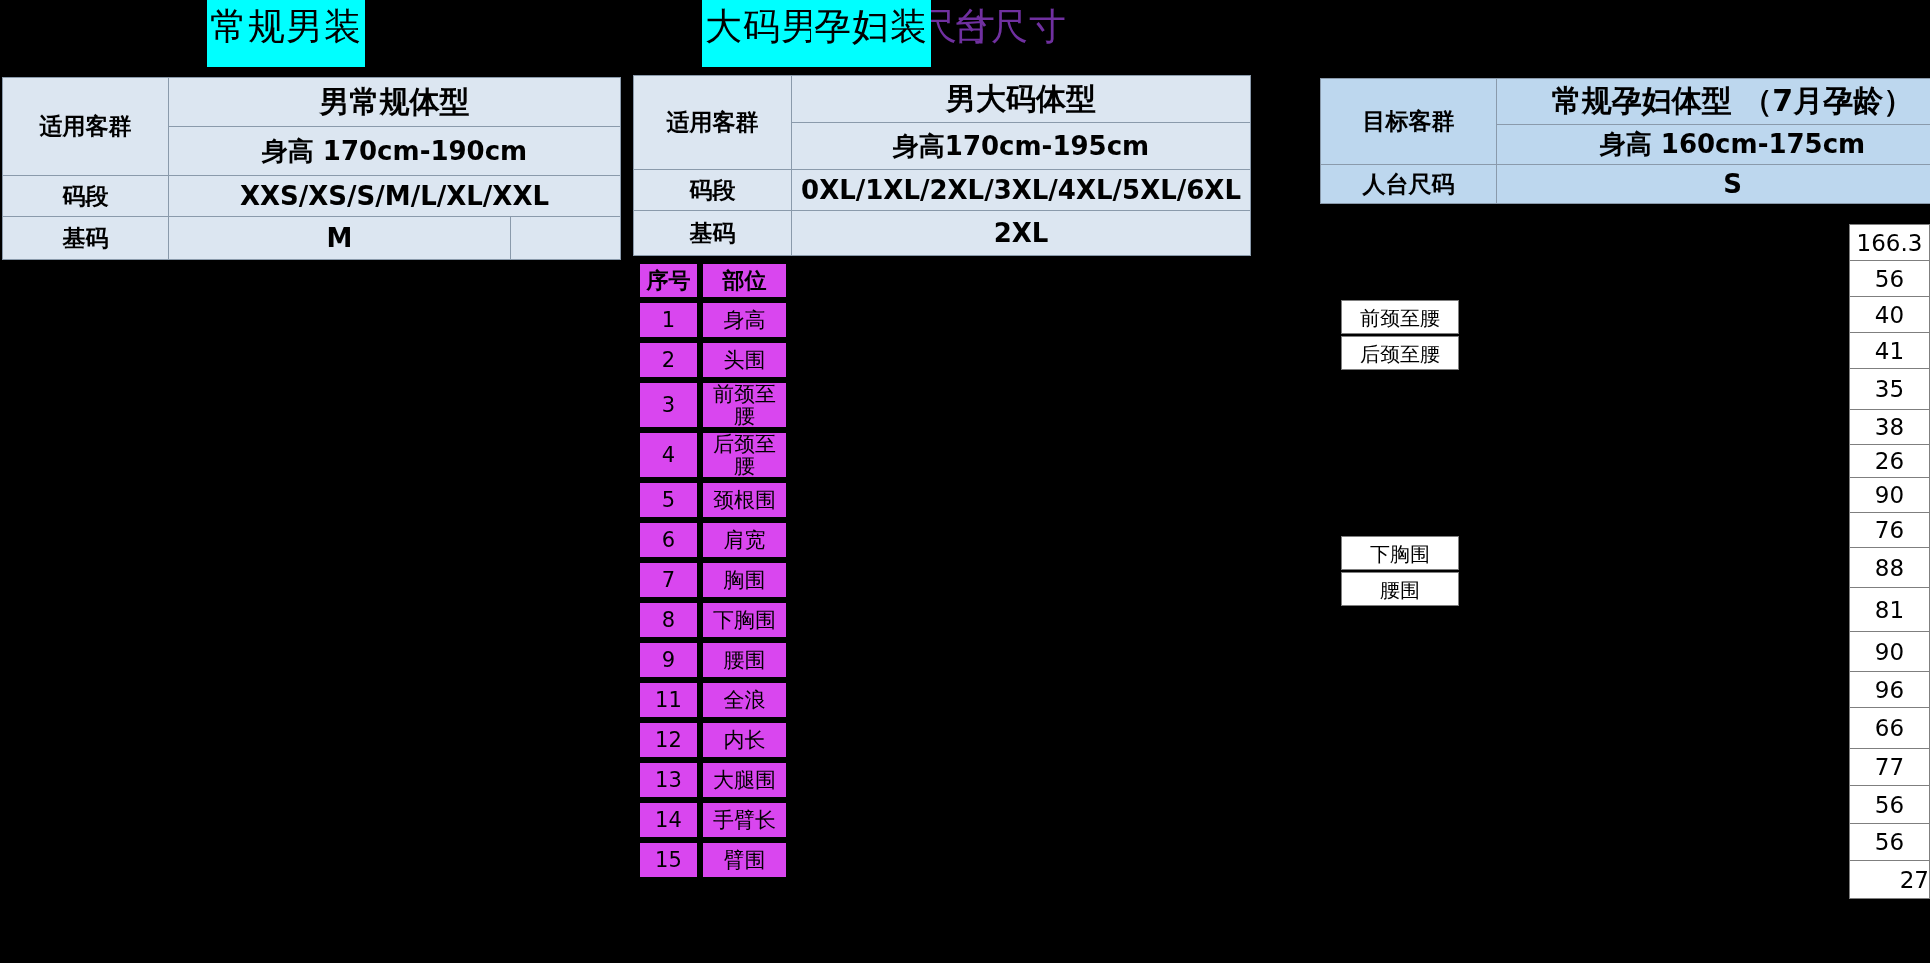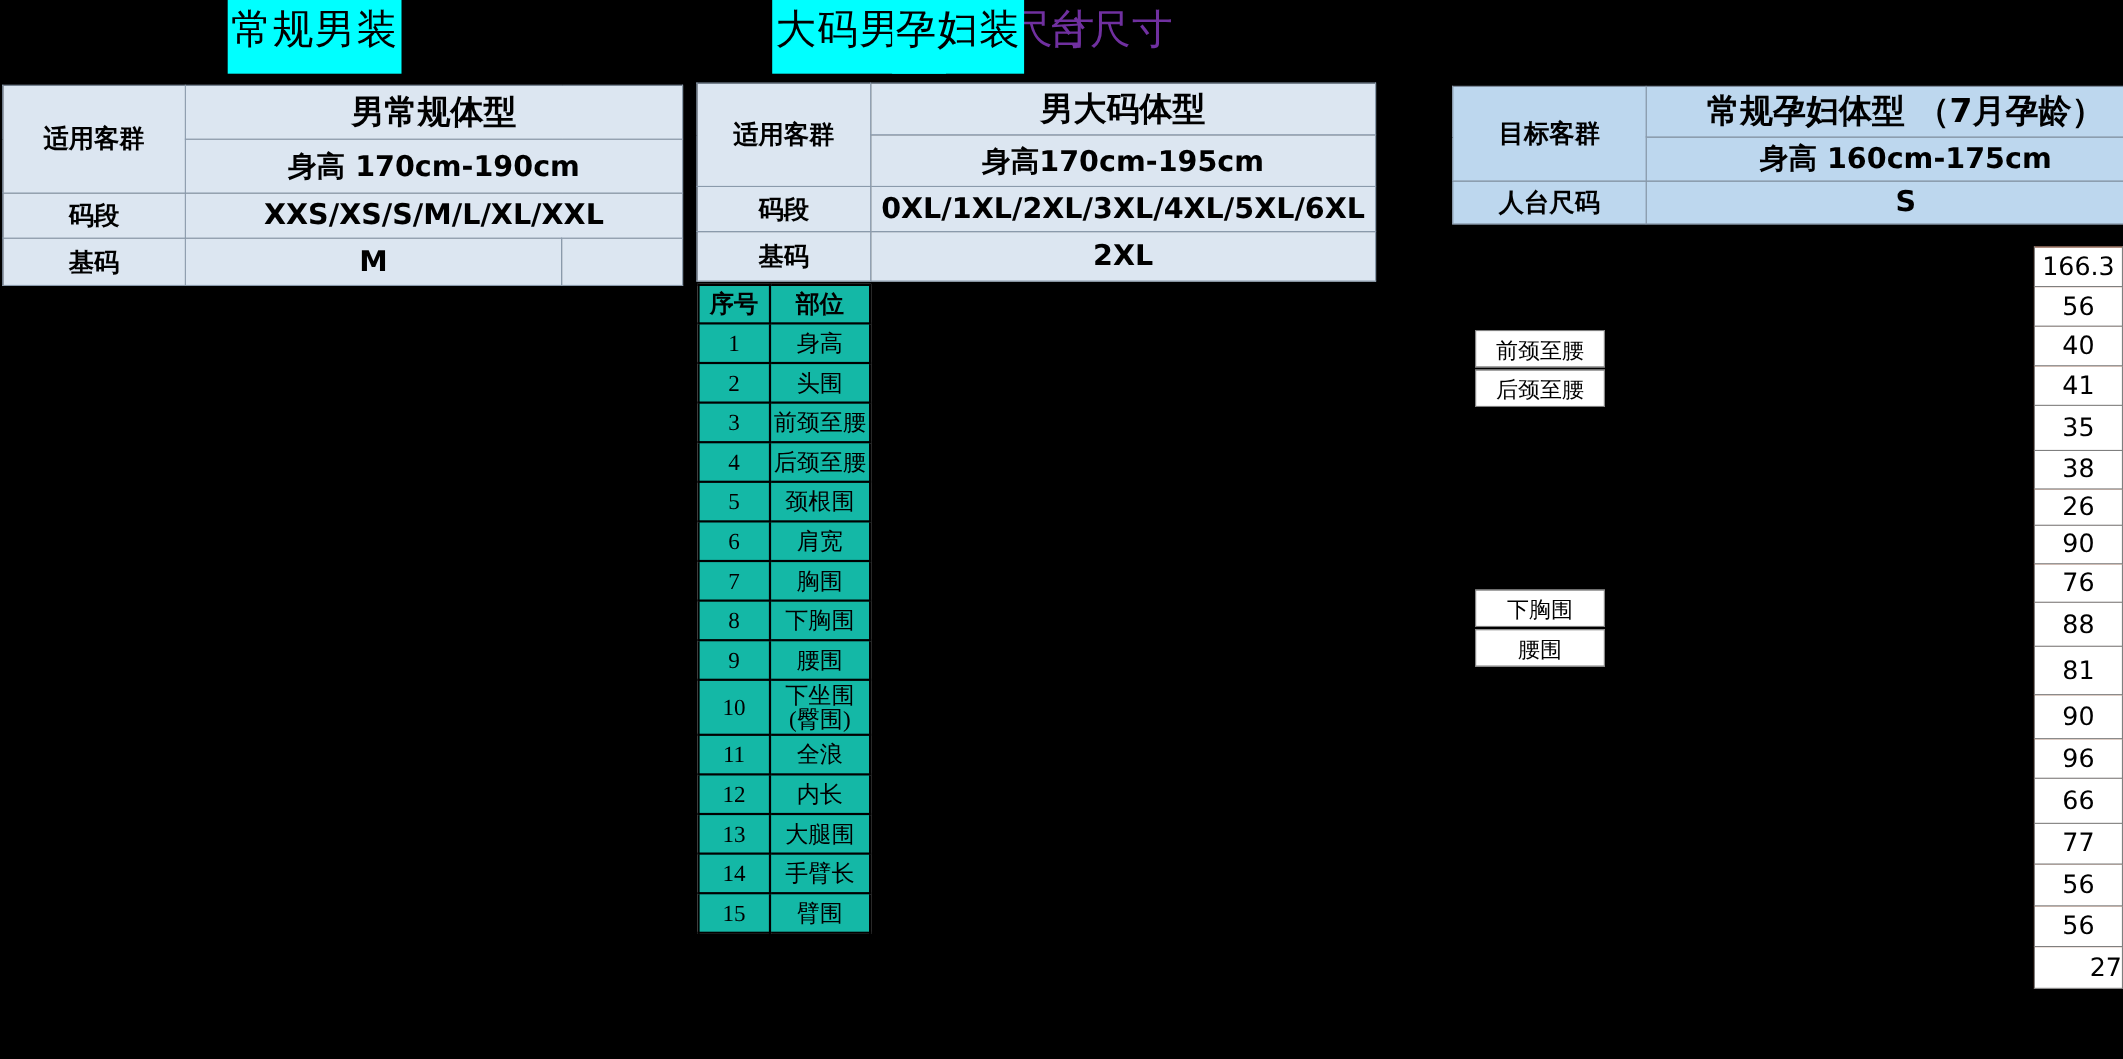--- a/index.html
+++ b/index.html
@@ -60,29 +60,28 @@
   .cell-mid   { font-size: 26px; }
 
   
   .parts-table {
     position: absolute;
     border-collapse: collapse;
     table-layout: fixed;
     background: #ffffff;
   }
   .parts-table td, .parts-table th {
-    border: 2px solid #000000;
-    background: #14b8a6;
+    border: 6px solid #000000;
+    background: #d946ef;
     text-align: center;
     vertical-align: middle;
     font-size: 21px;
     font-weight: normal;
     color: #000;
     padding: 0;
-    font-family: Liberation Serif, serif;
   }
   .parts-table th {
     font-weight: bold;
     font-size: 22px;
   }
   .col-no   { width: 53px; }
   .col-part { width: 75px; }
 
   
   .callout {
@@ -99,21 +98,21 @@
   }
 
   
   .num-col {
     position: absolute;
     left: 1849px;
     top: 224px;
     width: 81px;
     border-collapse: collapse;
     table-layout: fixed;
-    background: #c2410c;
+    background: #0ea5e9;
   }
   .num-col td {
     border: 1px solid #7f7f7f;
     background: #ffffff;
     text-align: center;
     vertical-align: middle;
     font-size: 23px;
     color: #000;
     padding: 0;
   }
@@ -245,25 +244,20 @@
       </tr>
       <tr>
         <td style="height: 34px;">8</td>
         <td style="white-space: pre-line; line-height: 1.05;">下胸围</td>
       </tr>
       <tr>
         <td style="height: 34px;">9</td>
         <td style="white-space: pre-line; line-height: 1.05;">腰围</td>
       </tr>
       <tr>
-        <td style="height: 48px;">10</td>
-        <td style="white-space: pre-line; line-height: 1.05;">下坐围
-(臀围)</td>
-      </tr>
-      <tr>
         <td style="height: 34px;">11</td>
         <td style="white-space: pre-line; line-height: 1.05;">全浪</td>
       </tr>
       <tr>
         <td style="height: 34px;">12</td>
         <td style="white-space: pre-line; line-height: 1.05;">内长</td>
       </tr>
       <tr>
         <td style="height: 34px;">13</td>
         <td style="white-space: pre-line; line-height: 1.05;">大腿围</td>

